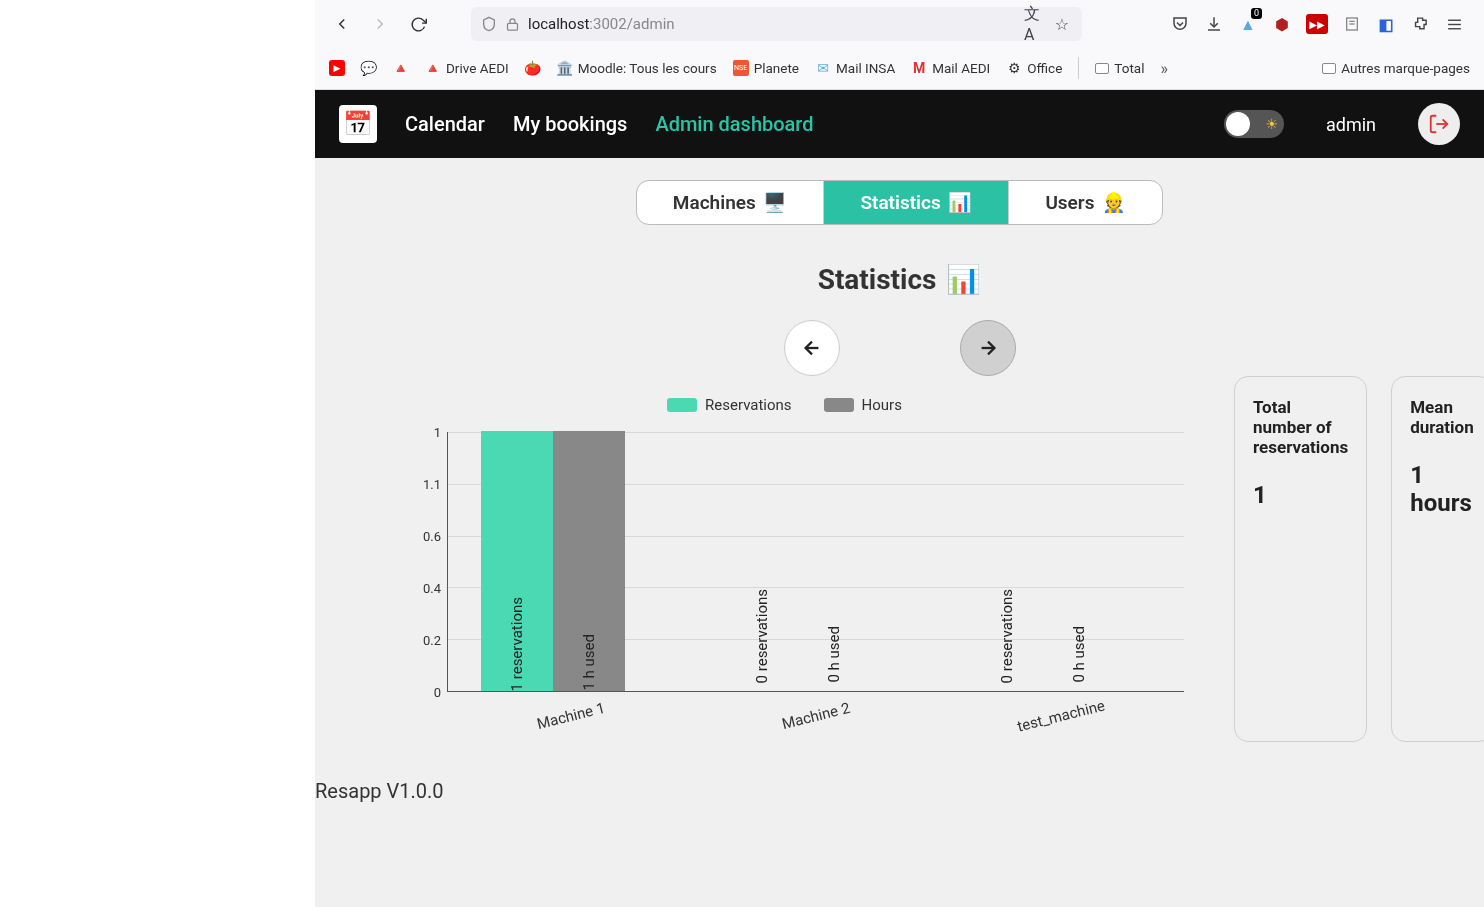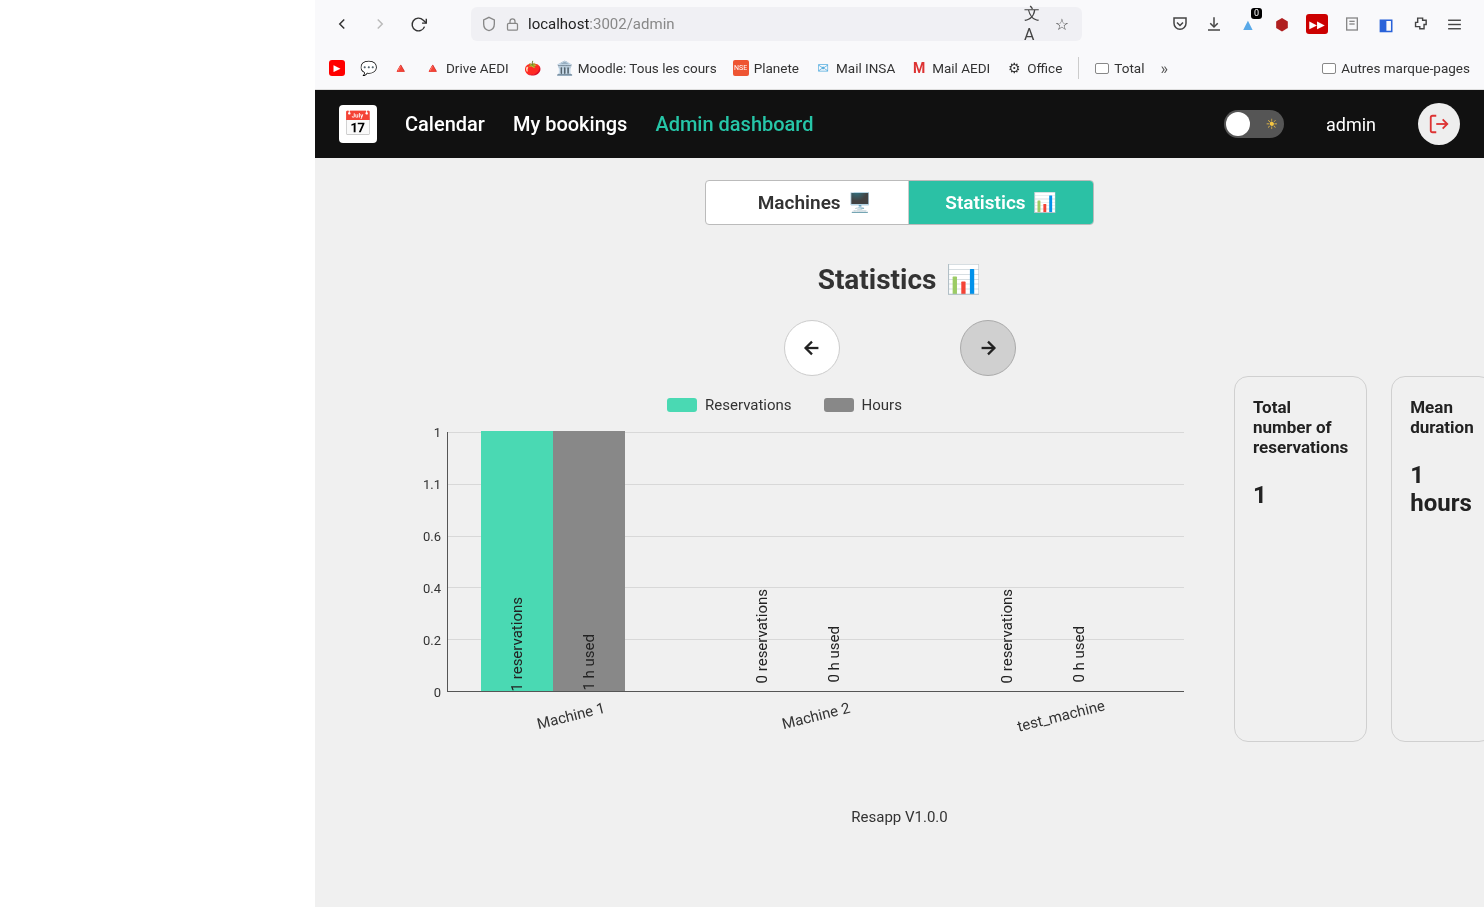--- a/index.html
+++ b/index.html
@@ -28,21 +28,21 @@
   .nav-link { font-size:20px; font-weight:500; color:#fff; cursor:pointer; }
   .nav-link.active { color:#26c6a8; }
   .spacer { flex:1; }
   .toggle { width:60px; height:28px; background:#555; border-radius:14px; position:relative; display:flex; align-items:center; }
   .toggle-knob { width:24px; height:24px; background:#fff; border-radius:50%; position:absolute; left:2px; }
   .toggle-sun { position:absolute; right:6px; color:#f5c542; font-size:14px; }
   .user-label { font-size:18px; color:#fff; margin-left:14px; }
   .logout-btn { width:42px; height:42px; border-radius:50%; background:#eee; display:flex; align-items:center; justify-content:center; margin-left:14px; cursor:pointer; }
 
   .tabs { display:flex; justify-content:center; margin-top:22px; }
-  .tab-group { display:flex; border:1px solid #bbb; border-radius:4px; overflow:hidden; background:#fff;padding-left:16px; }
+  .tab-group { display:flex; border:1px solid #bbb; border-radius:13px; overflow:hidden; background:#fff; }
   .tab { padding:10px 36px; font-size:19px; font-weight:600; color:#333; display:flex; align-items:center; gap:8px; cursor:pointer; border-right:1px solid #ccc; }
   .tab:last-child { border-right:none; }
   .tab.active { background:#2bc1a5; color:#fff; }
 
   .page-title { text-align:center; font-size:28px; font-weight:700; color:#333; margin-top:38px; display:flex; justify-content:center; align-items:center; gap:10px; }
 
   .week-nav { display:flex; justify-content:center; align-items:center; gap:120px; margin-top:24px; }
   .circ-btn { width:56px; height:56px; border-radius:50%; border:1px solid #ccc; background:#fff; display:flex; align-items:center; justify-content:center; font-size:22px; cursor:pointer; }
   .circ-btn.hover { background:#d0d0d0; border-color:#aaa; }
   .week-mid { text-align:center; }
@@ -66,21 +66,21 @@
   .bar .label { writing-mode:vertical-rl; transform:rotate(180deg); font-size:15px; color:#222; padding-bottom:10px; white-space:nowrap; }
   .bar-res { background:#4ad9b3; }
   .bar-hr { background:#888; }
   .x-label { position:absolute; top:100%; left:50%; transform:translateX(-50%) rotate(-14deg); transform-origin:center; margin-top:16px; font-size:15px; color:#333; white-space:nowrap; }
 
   .cards-col { width:220px; margin-left:40px; display:flex; gap:24px; margin-top:-20px; }
   .card { border:1px solid #d0d0d0; border-radius:14px; padding:20px 18px; background:#f0f0f0; }
   .card-title { font-size:17px; font-weight:700; color:#222; }
   .card-val { font-size:24px; font-weight:700; color:#222; margin-top:24px; }
 
-  .footer { text-align:center; font-size:15px; color:#333; margin-top:66px; }
+  .footer { text-align:left; font-size:20px; color:#333; margin-top:37px; }
 </style>
 </head>
 <body>
 
 <div class="browser-chrome">
   <div class="toolbar-row">
     <div class="nav-btn">
       <svg width="18" height="18" viewBox="0 0 24 24" fill="none" stroke="currentColor" stroke-width="2">
           <path d="M15 18l-6-6 6-6"></path>
         </svg>
@@ -222,20 +222,24 @@
 
   <div class="tabs">
     <div class="tab-group">
       <div class="tab">
           <span>Machines</span>
           <span>🖥️</span>
         </div>
       <div class="tab active">
           <span>Statistics</span>
           <span>📊</span>
+        </div>
+      <div class="tab">
+          <span>Users</span>
+          <span>👷</span>
         </div>
     </div>
   </div>
 
   <div class="page-title">
     <span>Statistics</span>
     <span>📊</span>
   </div>
 
   <div class="week-nav">

